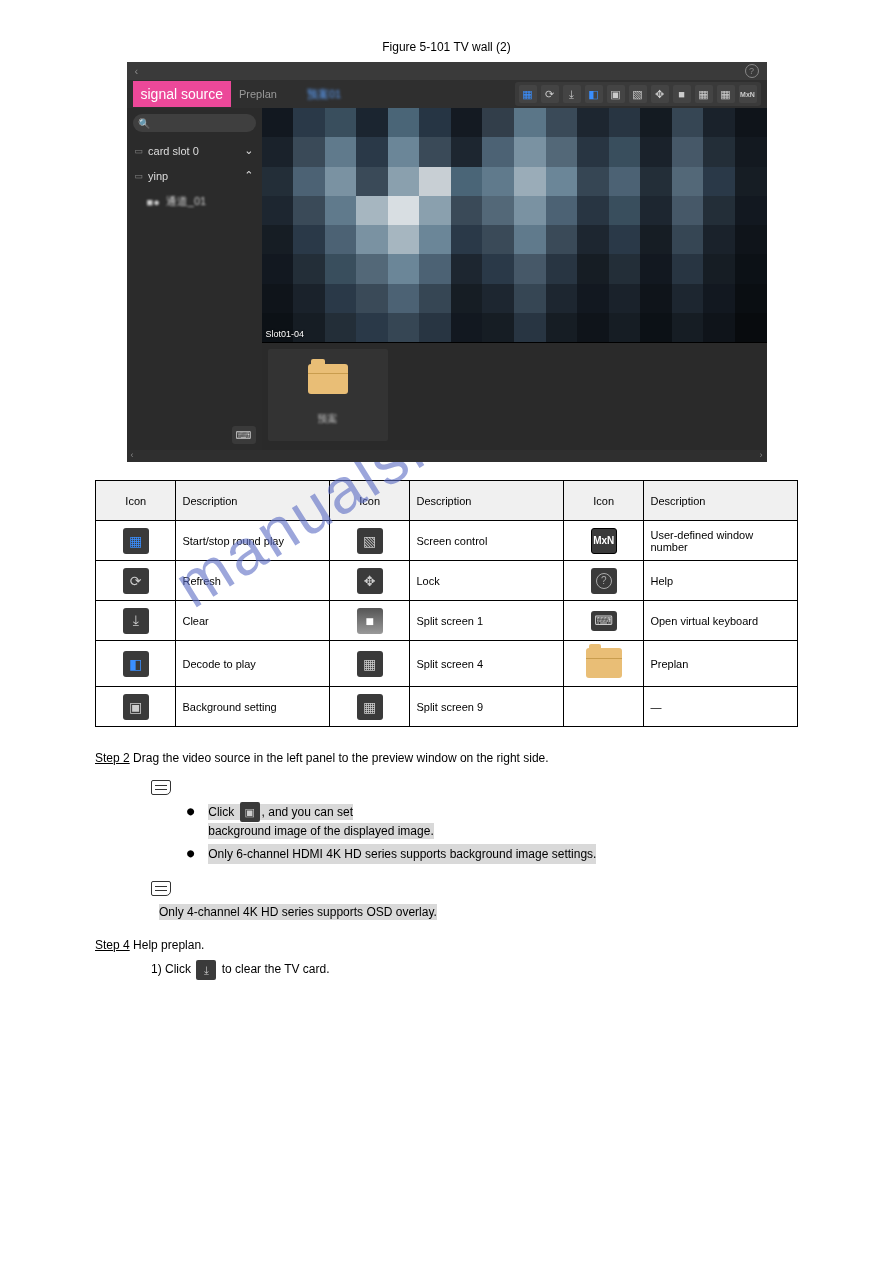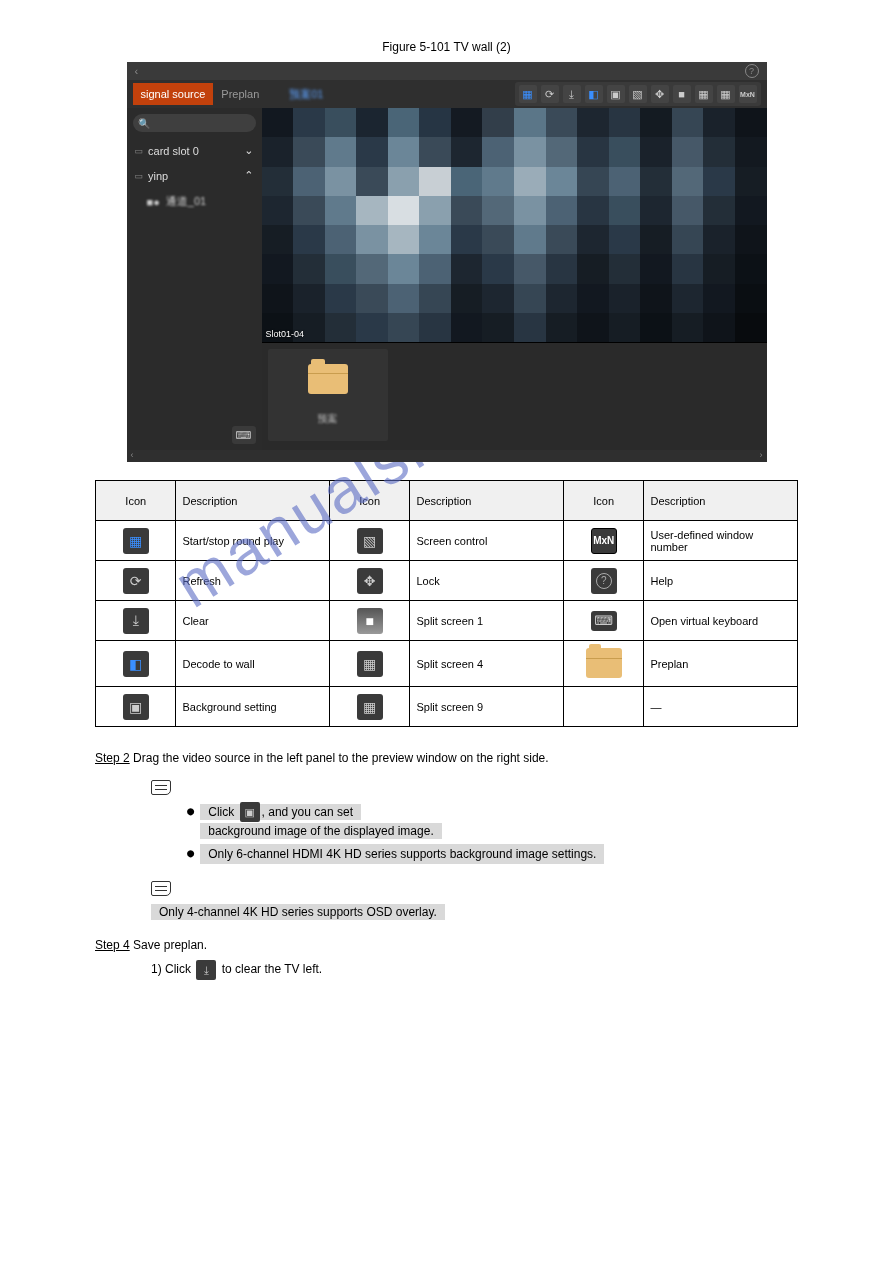--- a/index.html
+++ b/index.html
@@ -44,23 +44,23 @@
     display:flex;align-items:center;justify-content:center;font-size:9px;color:#888;
   }
   .app-tabs-row {
     height: 28px;
     background: #2f2f2f;
     display:flex;
     align-items:center;
     padding: 0 6px;
   }
   .tab-sig {
-    background:#c2410c;
+    background:#ec4899;
     padding: 5px 8px;
-    font-size: 11px;
+    font-size: 14px;
     color:#fff;
   }
   .tab-pre {
     padding: 5px 8px;
     font-size:11px;
     color:#999;
   }
   .tab-plan {
     margin-left: 14px;
     padding: 5px 8px;
@@ -219,21 +219,21 @@
   .step-sub { margin-left: 56px; }
   .note-icon {
     width:20px;height:15px;display:inline-block;vertical-align:middle;
     border:1.5px solid #333;border-radius:2px 2px 5px 2px;
     position:relative;margin-right:4px;
   }
   .note-icon::before,.note-icon::after {
     content:"";position:absolute;left:3px;right:3px;height:1px;background:#333;
   }
   .note-icon::before{top:4px;} .note-icon::after{top:8px;}
-  .hl { background:#d9d9d9; padding:1px 8px; }
+  .hl { background:#d9d9d9; padding:1px 0;margin-left:8px; }
   .bullet-line { display:flex; gap:6px; margin-left: 92px; margin-top:3px;}
   .bullet-line .b { font-family: monospace; }
   .small-ic {
     display:inline-flex;width:20px;height:20px;align-items:center;justify-content:center;
     background:#3a3a3a;color:#ccc;border-radius:2px;font-size:11px;margin:0 2px;
   }
   .small-ic.blue{color:#3a8fff;}
   .watermark {
     position:absolute;pointer-events:none;
     color:#5b6cc4;opacity:0.6;font-size:64px;letter-spacing:3px;
@@ -486,21 +486,21 @@
     <tr>
       <td class="icon-col"><span class="ic-box ic-dark">⤓</span></td>
       <td>Clear</td>
       <td class="icon-col"><span class="ic-box ic-gradient">■</span></td>
       <td>Split screen 1</td>
       <td class="icon-col"><span class="ic-keyboard">⌨</span></td>
       <td>Open virtual keyboard</td>
     </tr>
     <tr class="row-tall">
       <td class="icon-col"><span class="ic-box ic-blue">◧</span></td>
-      <td>Decode to wall</td>
+      <td>Decode to play</td>
       <td class="icon-col"><span class="ic-box ic-dark">▦</span></td>
       <td>Split screen 4</td>
       <td class="icon-col"><span class="ic-folder"></span></td>
       <td>Preplan</td>
     </tr>
     <tr>
       <td class="icon-col"><span class="ic-box ic-dark">▣</span></td>
       <td>Background setting</td>
       <td class="icon-col"><span class="ic-box ic-dark">▦</span></td>
       <td>Split screen 9</td>
@@ -525,21 +525,21 @@
       <span class="hl">Only 6-channel HDMI 4K HD series supports background image settings.</span>
     </div>
   </div>
 
   <div class="step-block" style="margin-top:14px;">
     <div class="step-line step-indent" style="margin-top:10px;"><span class="note-icon"></span></div>
     <div class="step-line step-indent"><span class="hl">Only 4-channel 4K HD series supports OSD overlay.</span></div>
   </div>
 
   <div class="step-block" style="margin-top:14px;">
-    <div class="step-line"><span class="step-num">Step 4</span><span> Save preplan.</span></div>
+    <div class="step-line"><span class="step-num">Step 4</span><span> Help preplan.</span></div>
     <div class="step-line step-sub">
       <span>1) Click</span>
       <span class="small-ic">⤓</span>
-      <span>to clear the TV left.</span>
+      <span>to clear the TV card.</span>
     </div>
   </div>
 
 </div>
 
 </body></html>

